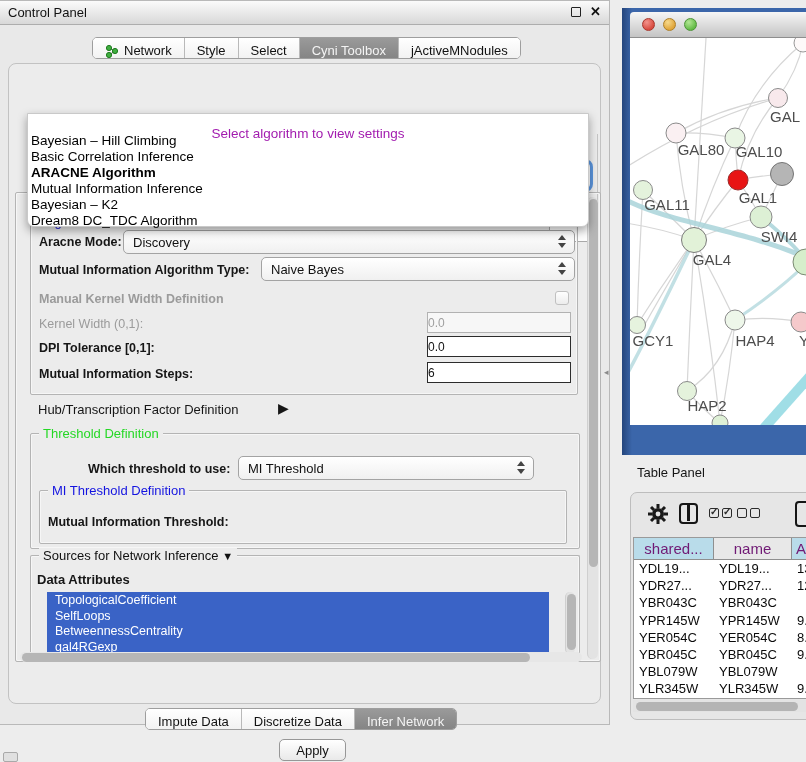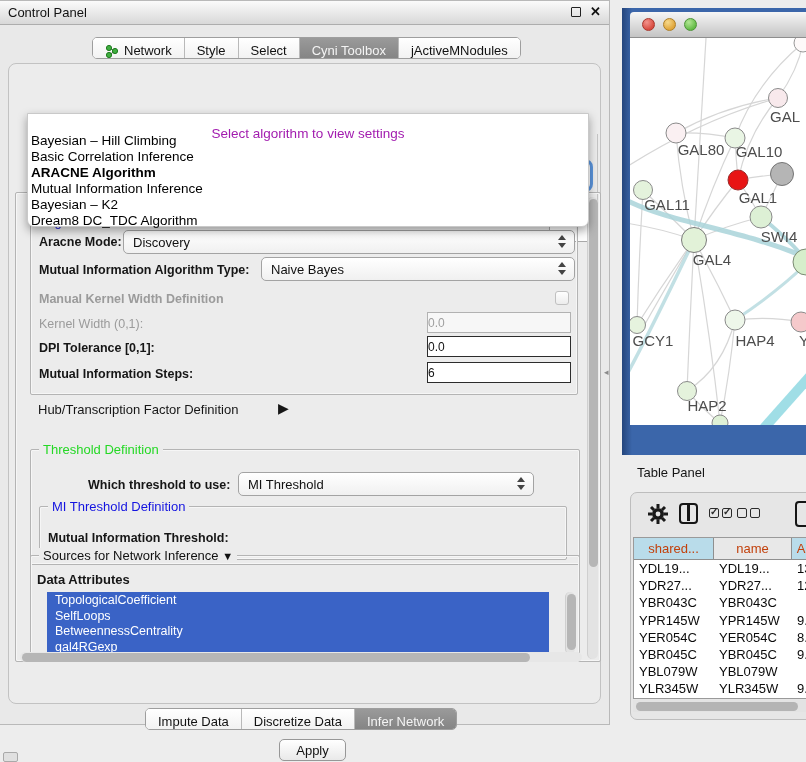--- a/index.html
+++ b/index.html
@@ -114,21 +114,21 @@
   #ico-cols::after { content:""; position:absolute; left:6px; top:0; width:2.6px; height:16px; background:#161616; }
   .cb-pair { display:flex; gap:3px; }
   .cb-sq { width:10px; height:10px; border:1.6px solid #2a2a2a; border-radius:2px; position:relative; }
   .cb-sq.checked::after { content:"✓"; position:absolute; left:0px; top:-3px; font-size:10px; font-weight:bold; color:#2a2a2a; }
   #ico-doc { left:164px; top:0px; width:20px; height:26px; border:2.6px solid #161616; border-radius:4px; background:#e6e6e6; }
 
   #tp-table { position:absolute; left:2px; top:44px; width:178px; height:162px;
     background:#ffffff; border:1px solid #9a9a9a; border-right:none; overflow:hidden; }
   .tp-hrow { display:flex; height:22px; }
   .tp-hcell { border-right:1px solid #8f8f8f; border-bottom:1px solid #8f8f8f;
-    font-size:13px; color:#c2410c; display:flex; align-items:center; justify-content:center; overflow:hidden; }
+    font-size:15px; color:#701a75; display:flex; align-items:center; justify-content:center; overflow:hidden; }
   .tp-hcell.blue { background:#b9dcea; }
   .tp-hcell.gray { background:#e8e8e8; }
   .c1 { width:80px; } .c2 { width:78px; } .c3 { flex:1; }
   .tp-row { display:flex; height:17.2px; font-size:13px; color:#0a0a0a; }
   .tp-cell { overflow:hidden; white-space:nowrap; padding-left:5px; display:flex; align-items:center; }
   #tp-hscroll { position:absolute; left:2px; top:207px; width:176px; height:12px; background:#e3e3e3; }
   #tp-hthumb { position:absolute; left:3px; top:1.5px; width:162px; height:9px; background:#b4b4b4; border-radius:5px; }
 
   svg text { font-family:"Liberation Sans", sans-serif; }
 </style>
@@ -217,21 +217,21 @@
 
         <span class="fld-label" style="left:8px; top:145px;">Mutual Information Steps:</span>
         <div class="numfield dark" style="left:396px; top:140px; width:144px;">
           <span>6</span>
         </div>
       </div>
 
       <span class="plain-label" style="left:22px; top:209px;">Hub/Transcription Factor Definition</span>
       <span class="plain-label" style="left:262px; top:207px; font-size:14px;">▶</span>
 
-      <div class="groupbox" style="left:14px; top:256px; width:550px; height:116px;">
+      <div class="groupbox" style="left:14px; top:240px; width:550px; height:116px;">
         <span class="gb-legend green">Threshold Definition</span>
 
         <span class="fld-label" style="left:57px; top:28px;">Which threshold to use:</span>
         <div class="combo" style="left:207px; top:22px; width:296px;">
           <span>MI Threshold</span>
           <span class="spinner">
               <span class="spin-up"></span>
               <span class="spin-dn"></span>
             </span>
         </div>

